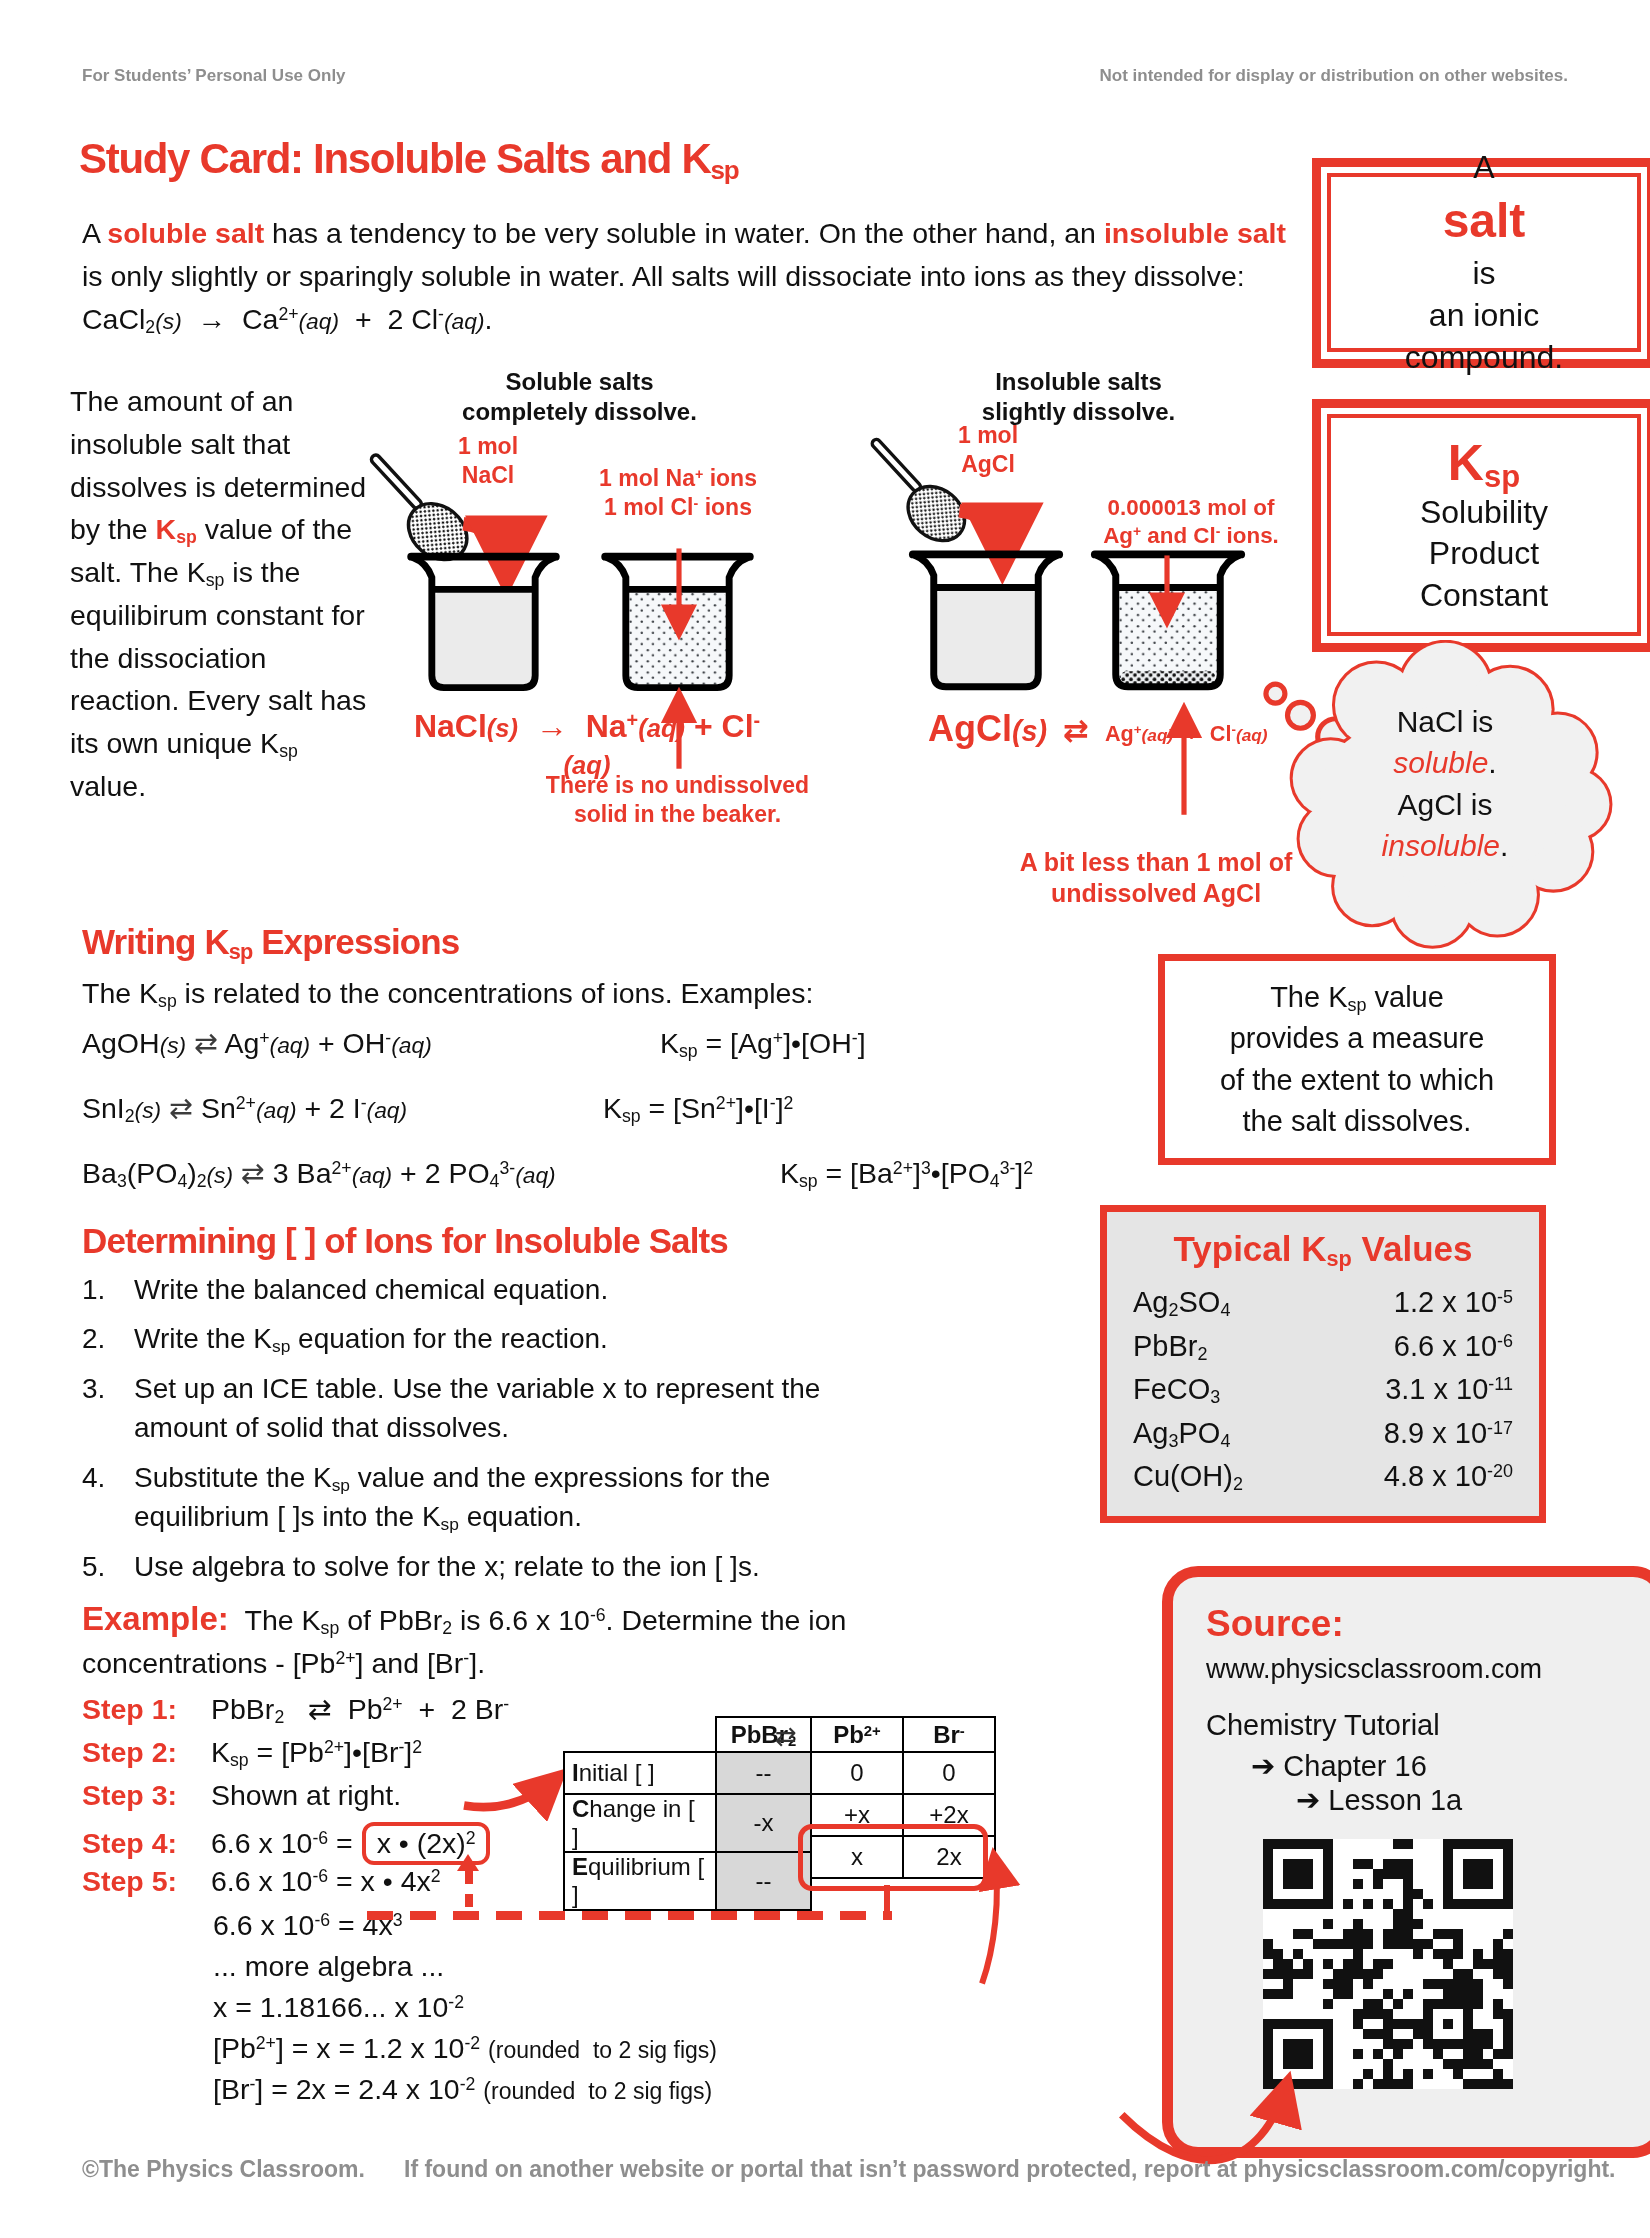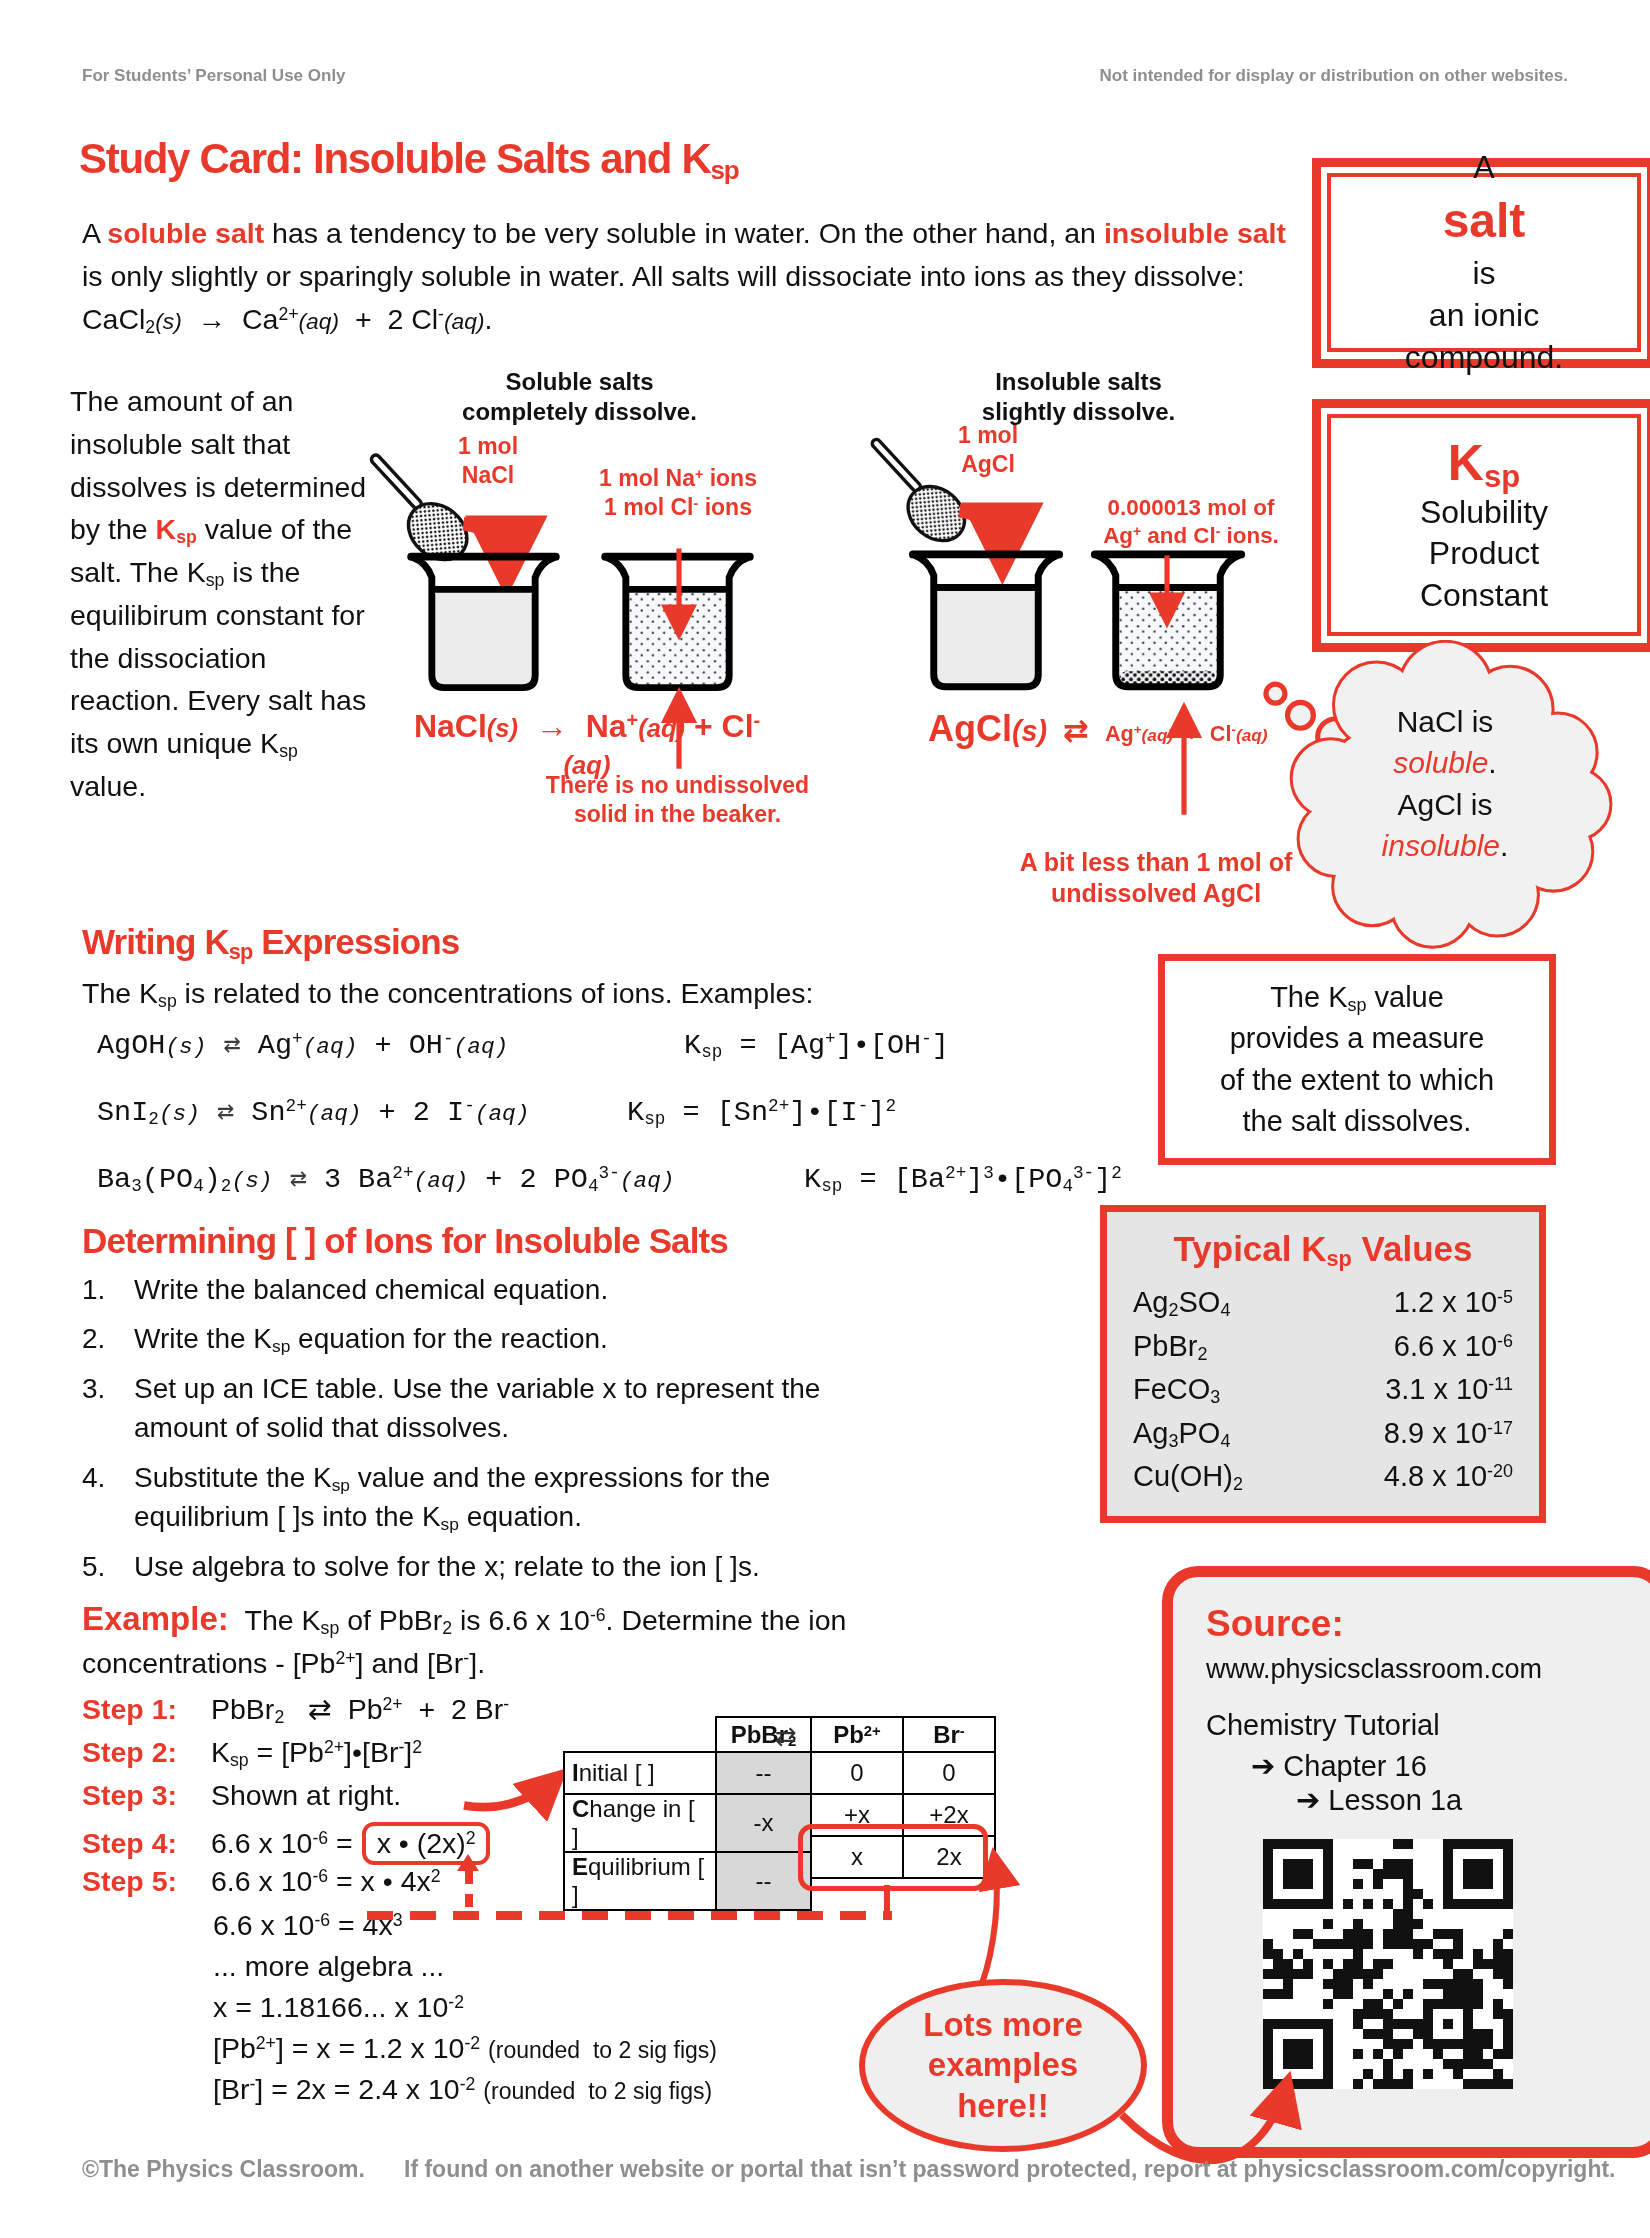--- a/index.html
+++ b/index.html
@@ -228,21 +228,21 @@
         <circle cx="112" cy="160" r="44" fill="#f1f1f1"></circle>
         <circle cx="245" cy="180" r="105" fill="#f1f1f1"></circle>
         <circle cx="300" cy="180" r="85" fill="#f1f1f1"></circle>
         <circle cx="180" cy="180" r="80" fill="#f1f1f1"></circle>
       </g>
   </svg>
   <div class="abs cloud-text" style="left:1333px;top:701px;width:224px;">NaCl is<br><i class="red">soluble</i>.<br>AgCl is<br><i class="red">insoluble</i>.</div>
 
   <div class="abs sechead" style="left:82px;top:922px;">Writing K<sub>sp</sub> Expressions</div>
   <div class="abs body-text" style="left:82px;top:972px;">The K<sub>sp</sub> is related to the concentrations of ions. Examples:</div>
-  <div class="abs" style="left:97px;top:1027px;width:1079px;font-family:Liberation Mono, monospace;">
+  <div class="abs" style="left:82px;top:1027px;width:1079px;">
     <div class="eqline">
       <span class="eq" style="min-width:570px;">AgOH<i class="st">(s)</i> <span class="arr">⇄</span> Ag<sup>+</sup><i class="st">(aq)</i> + OH<sup>-</sup><i class="st">(aq)</i></span>
       <span>K<sub>sp</sub> = [Ag<sup>+</sup>]•[OH<sup>-</sup>]</span>
     </div>
     <div class="eqline">
       <span class="eq" style="min-width:513px;">SnI<sub>2</sub><i class="st">(s)</i> <span class="arr">⇄</span> Sn<sup>2+</sup><i class="st">(aq)</i> + 2 I<sup>-</sup><i class="st">(aq)</i></span>
       <span>K<sub>sp</sub> = [Sn<sup>2+</sup>]•[I<sup>-</sup>]<sup>2</sup></span>
     </div>
     <div class="eqline">
       <span class="eq" style="min-width:690px;">Ba<sub>3</sub>(PO<sub>4</sub>)<sub>2</sub><i class="st">(s)</i> <span class="arr">⇄</span> 3 Ba<sup>2+</sup><i class="st">(aq)</i> + 2 PO<sub>4</sub><sup>3-</sup><i class="st">(aq)</i></span>
@@ -651,23 +651,20 @@
           <rect x="150.79999999999998" y="278.4" width="11.6" height="11.6" fill="#111"></rect>
           <rect x="162.4" y="278.4" width="11.6" height="11.6" fill="#111"></rect>
           <rect x="232" y="278.4" width="11.6" height="11.6" fill="#111"></rect>
           <rect x="243.6" y="278.4" width="11.6" height="11.6" fill="#111"></rect>
           <rect x="255.2" y="278.4" width="11.6" height="11.6" fill="#111"></rect>
           <rect x="266.8" y="278.4" width="11.6" height="11.6" fill="#111"></rect>
           <rect x="278.4" y="278.4" width="11.6" height="11.6" fill="#111"></rect>
         </svg></div>
   </div>
 
-  <div class="abs bubble" style="left:859px;top:1979px;width:276px;height:161px;">
-    <div>Lots more<br>examples<br>here!!</div>
-  </div>
 
   <svg class="abs" style="left:863px;top:1804px;" width="483" height="423" viewBox="0 0 560 490">
     <path d="M138,208 C152,168 160,108 152,60" fill="none" stroke="#E8392B" stroke-width="7" marker-end="url(#arrowSm)"></path>
     <path d="M300,360 C382,442 462,428 492,322" fill="none" stroke="#E8392B" stroke-width="9" marker-end="url(#arrowSm)"></path>
   </svg>
 
   <div class="abs footer" style="left:82px;top:2156px;">©The Physics Classroom.</div>
   <div class="abs footer" style="left:404px;top:2156px;">If found on another website or portal that isn’t password protected, report at physicsclassroom.com/copyright.</div>
 
 </div>

